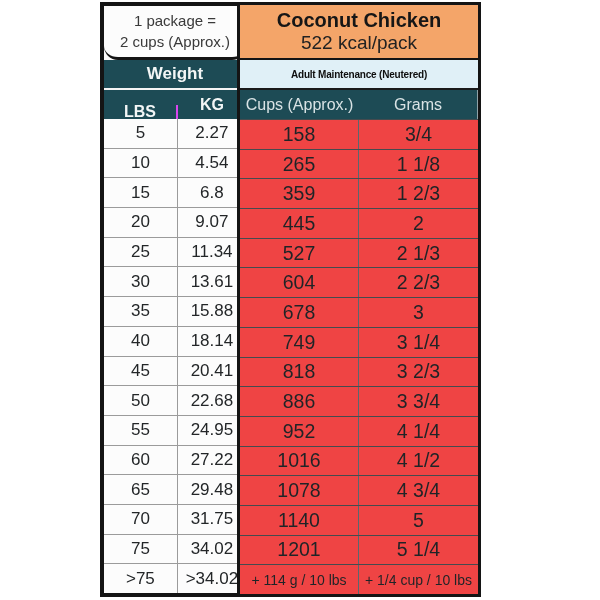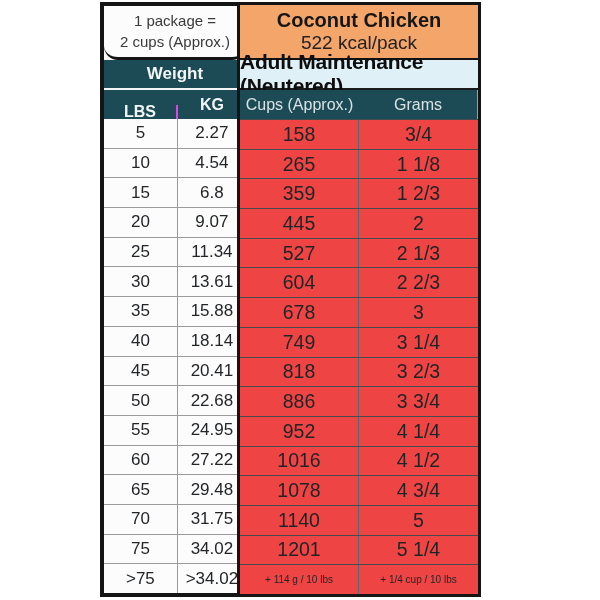--- a/index.html
+++ b/index.html
@@ -130,21 +130,21 @@
     font-size: 19px;
     color: #222222;
     line-height: 1.15;
   }
   .adult {
     height: 28px;
     flex: 0 0 28px;
     background: #e0f0f7;
     color: #0e0e0e;
     font-weight: bold;
-    font-size: 21px;
+    font-size: 10px;
     letter-spacing: -0.2px;
     display: flex;
     align-items: center;
     justify-content: center;
     border-bottom: 2px solid #1a1a1a;
   }
   .gc-hdr {
     height: 29px;
     flex: 0 0 29px;
     background: #1d4b55;
@@ -176,21 +176,21 @@
     align-items: center;
     justify-content: center;
     font-size: 19.5px;
     color: #1f2427;
     box-sizing: border-box;
     white-space: nowrap;
     overflow: hidden;
   }
   .rrows .cell.c1 { width: 50%; border-right: 1px solid #5a676e; }
   .rrows .cell.c2 { width: 50%; }
-  .rrows .row:last-child .cell { font-size: 10px; }
+  .rrows .row:last-child .cell { font-size: 14px; }
 </style>
 </head>
 <body>
 
 <div class="stage">
 
   <div class="ltable">
     <div class="note">
       <span>1 package =</span>
       <span>2 cups (Approx.)</span>

